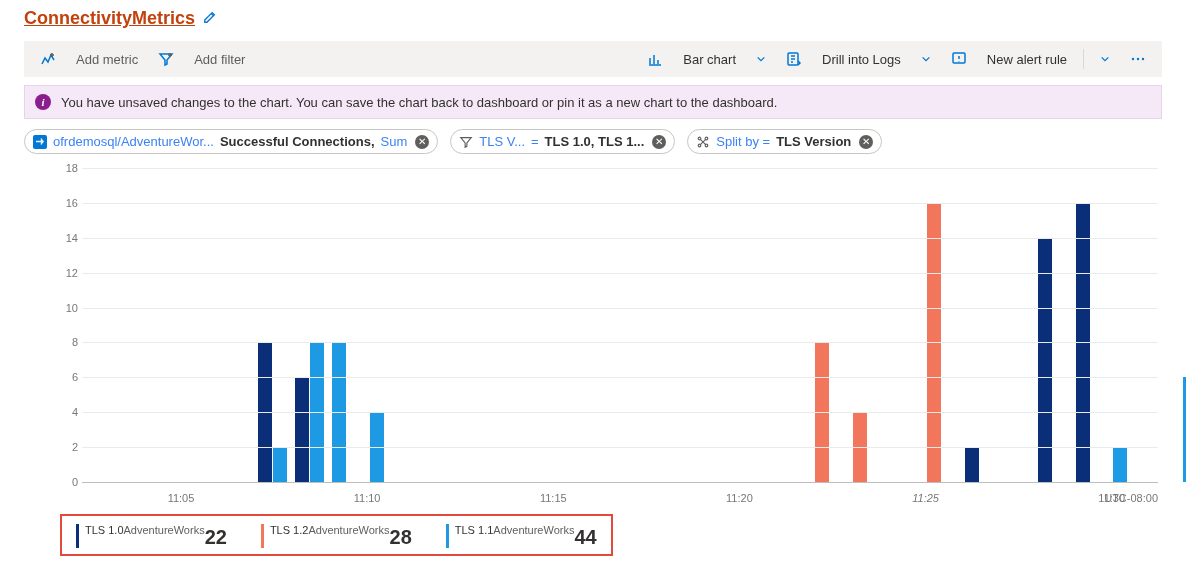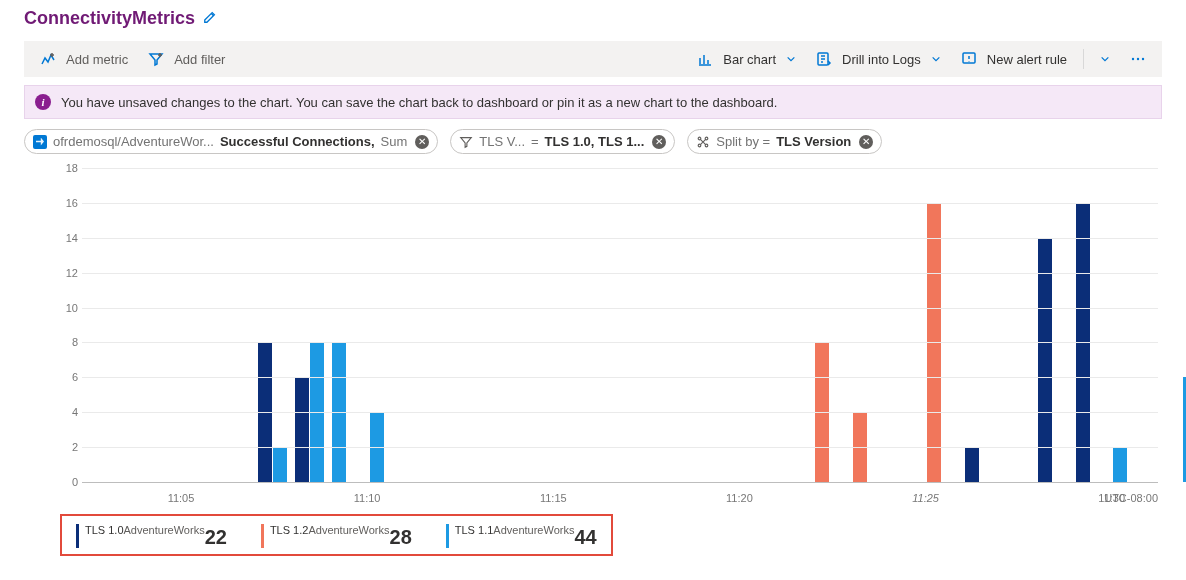--- a/index.html
+++ b/index.html
@@ -2,45 +2,45 @@
 <html><head>
 <meta charset="utf-8">
 <style>
   * { box-sizing: border-box; margin: 0; padding: 0; font-family: "Segoe UI", -apple-system, sans-serif; }
   body { background: #fff; color: #323130; font-size: 13px; width: 1186px; }
 
   .root { padding: 8px 24px 16px 24px; }
 
   
   .title-row { display: flex; align-items: center; gap: 8px; margin-bottom: 12px; }
-  .title { font-size: 18px; font-weight: 600; color: #701a75; }
+  .title { font-size: 18px; font-weight: 600; color: #c2410c; text-decoration: underline; }
   .edit-icon svg { width: 14px; height: 14px; stroke: #0078d4; fill: none; stroke-width: 1.5; }
 
   
   .toolbar { display: flex; align-items: center; background: #f3f2f1; padding: 6px 8px; margin-bottom: 8px; }
   .tb-left, .tb-right { display: flex; align-items: center; gap: 4px; }
   .tb-spacer { flex: 1; }
-  .tb-btn { display: flex; align-items: center; gap: 10px; padding: 4px 8px; cursor: pointer; color: #605e5c; font-size: 13px; }
+  .tb-btn { display: flex; align-items: center; gap: 20px; padding: 4px 8px; cursor: pointer; color: #605e5c; font-size: 13px; }
   .tb-btn.accent { color: #323130; }
   .tb-icon { width: 16px; height: 16px; stroke: #0078d4; fill: none; stroke-width: 1.5; display: inline-flex; align-items: center; justify-content: center; }
   .chev { width: 10px; height: 10px; }
   .vrule { width: 1px; height: 20px; background: #d8d8d8; margin: 0 4px; }
 
   
   .banner { display: flex; align-items: center; gap: 10px; background: #f5e8f7; border: 1px solid #e8d3eb; padding: 8px 10px; margin-bottom: 10px; font-size: 13px; color: #323130; }
   .info-icon { width: 16px; height: 16px; border-radius: 50%; background: #8a1e8f; color: #fff; display: flex; align-items: center; justify-content: center; font-size: 11px; font-style: italic; font-weight: bold; font-family: Georgia, serif; }
 
   
   .pill-row { display: flex; align-items: center; gap: 12px; margin-bottom: 14px; }
   .pill { display: flex; align-items: center; gap: 6px; border: 1px solid #c8c6c4; border-radius: 14px; padding: 4px 8px 4px 8px; font-size: 13px; background: #fff; cursor: pointer; }
   .pill .pill-icon { width: 14px; height: 14px; display: inline-flex; align-items: center; justify-content: center; }
   .pill .close { width: 14px; height: 14px; border-radius: 50%; background: #605e5c; color: #fff; display: flex; align-items: center; justify-content: center; font-size: 10px; line-height: 1; margin-left: 2px; }
   .pill .svc-icon { width: 14px; height: 14px; background: #0078d4; border-radius: 2px; position: relative; }
   .pill .svc-icon::after { content:""; position:absolute; inset:3px; background:#fff; clip-path: polygon(0 40%, 60% 40%, 60% 0, 100% 50%, 60% 100%, 60% 60%, 0 60%); opacity:.9;}
-  .muted { color: #737373; }
+  .muted { color: #3b82f6; }
   .bold { font-weight: 600; color: #323130; }
 
   
   .chart-wrap { position: relative; height: 340px; margin-left: 36px; margin-right: 4px; }
   .plot { position: absolute; left: 22px; right: 0; top: 0; bottom: 26px; }
   .grid-line { position: absolute; left: 0; right: 0; border-top: 1px solid #eaeaea; }
   .grid-line.zero { border-top-color: #bdbdbd; }
   .y-label { position: absolute; left: -22px; transform: translateY(-50%); font-size: 11px; color: #777; text-align: right; width: 18px; }
   .x-labels { position: absolute; left: 22px; right: 0; bottom: 0; height: 20px; }
   .x-label { position: absolute; transform: translateX(-50%); font-size: 11px; color: #777; top: 4px; }

